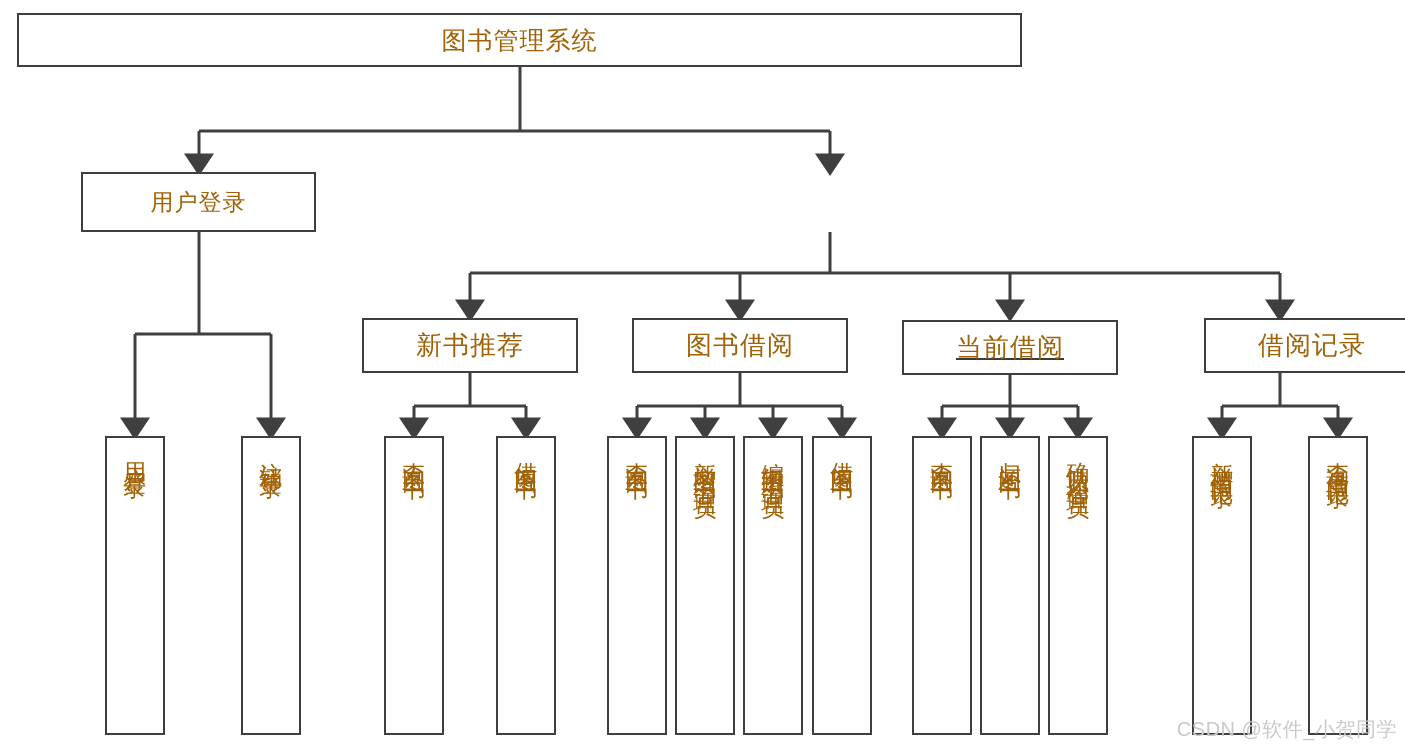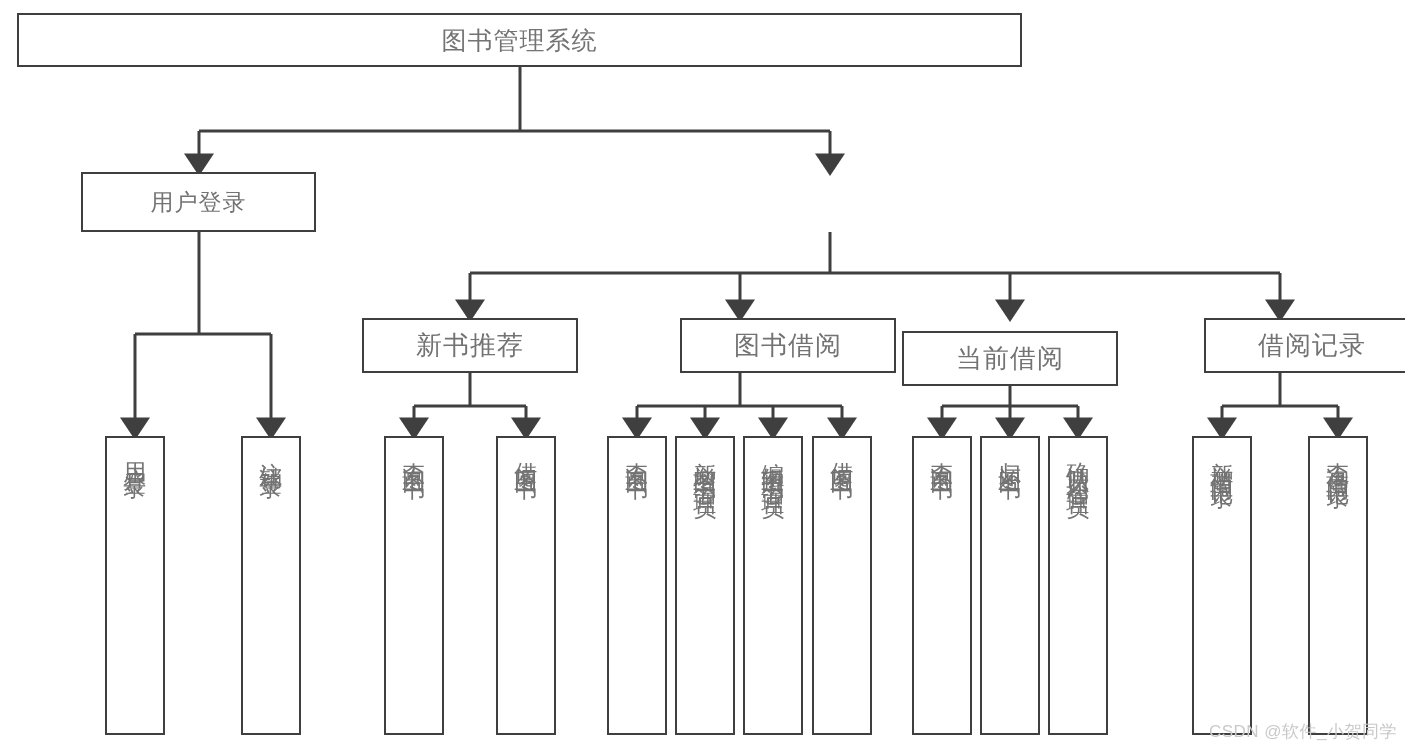--- a/index.html
+++ b/index.html
@@ -16,21 +16,21 @@
     position:absolute;
     box-sizing:border-box;
     background:#ffffff;
     border:2.5px solid #3f3f3f;
     display:flex;
     align-items:center;
     justify-content:center;
     text-align:center;
   }
   .node .label{
-    color:#737373;
+    color:#a16207;
     letter-spacing:1px;
     white-space:pre;
   }
   .node-root .label{font-size:25px;}
   .node-l1 .label{font-size:23px;}
   .node-l2 .label{font-size:26px;}
 
   .node-leaf{
     border-width:2.5px;
     align-items:flex-start;
@@ -43,21 +43,21 @@
     line-height:1.16;
     letter-spacing:5px;
     white-space:pre;
     display:block;
   }
 
   .watermark{
     position:absolute;
     right:8px;
     bottom:4px;
-    font-size:17px;
+    font-size:20px;
     color:#c9c9c9;
     letter-spacing:0.5px;
     white-space:nowrap;
     pointer-events:none;
   }
 </style>
 </head>
 <body>
 
 <div id="diagram">
@@ -116,24 +116,24 @@
     <span class="label">图书管理系统</span>
   </div>
 
   <div class="node node-l1" style="left:81px;top:172px;width:235px;height:60px;">
     <span class="label">用户登录</span>
   </div>
 
   <div class="node node-l2" style="left:362px;top:318px;width:216px;height:55px;">
     <span class="label">新书推荐</span>
   </div>
-  <div class="node node-l2" style="left:632px;top:318px;width:216px;height:55px;margin-left:48px;">
+  <div class="node node-l2" style="left:632px;top:318px;width:216px;height:55px;">
     <span class="label">图书借阅</span>
   </div>
-  <div class="node node-l2" style="left:902px;top:331px;width:216px;height:55px;">
+  <div class="node node-l2" style="left:902px;top:320px;width:216px;height:55px;text-decoration:underline;">
     <span class="label">当前借阅</span>
   </div>
   <div class="node node-l2" style="left:1172px;top:318px;width:216px;height:55px;margin-left:32px;">
     <span class="label">借阅记录</span>
   </div>
 
   <div class="node node-leaf" style="left:105px;top:436px;width:60px;height:299px;">
     <span class="label">用户登录</span>
   </div>
   <div class="node node-leaf" style="left:241px;top:436px;width:60px;height:299px;">

